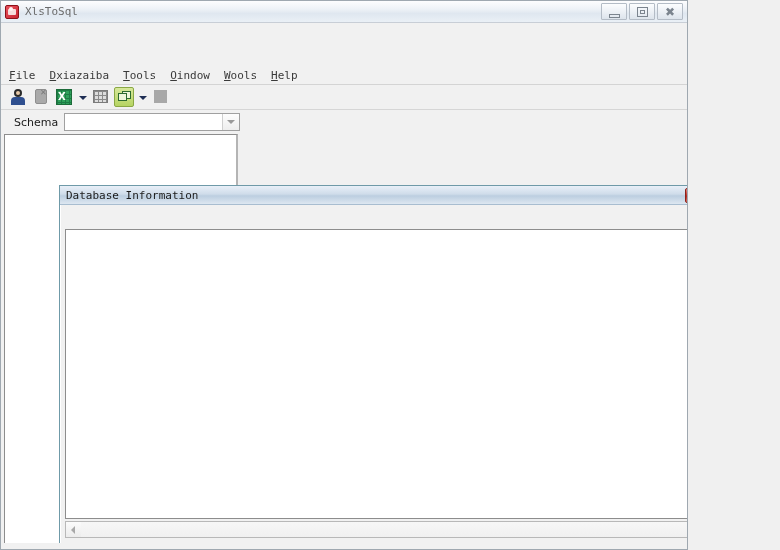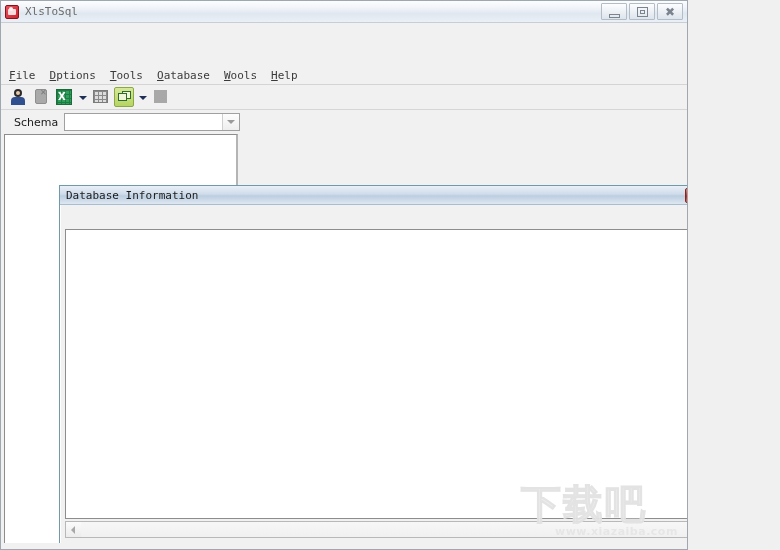--- a/index.html
+++ b/index.html
@@ -644,23 +644,23 @@
         <div class="max-glyph"></div>
       </div>
       <div class="win-btn">
         <div class="close-glyph">✖</div>
       </div>
     </div>
   </div>
 
   <div id="menu-bar">
     <div class="menu-item"><span class="acc">F</span><span>ile</span></div>
-    <div class="menu-item"><span class="acc">D</span><span>ptions</span></div>
+    <div class="menu-item"><span class="acc">D</span><span>xiazaiba</span></div>
     <div class="menu-item"><span class="acc">T</span><span>ools</span></div>
-    <div class="menu-item"><span class="acc">O</span><span>atabase</span></div>
+    <div class="menu-item"><span class="acc">O</span><span>indow</span></div>
     <div class="menu-item"><span class="acc">W</span><span>ools</span></div>
     <div class="menu-item"><span class="acc">H</span><span>elp</span></div>
   </div>
 
   <div id="toolbar">
     <div class="tb-btn ic-person">
       <div class="body"></div>
         <div class="head"></div>
         <div class="face"></div>
     </div>
@@ -733,22 +733,18 @@
             </div>
         </div>
         <div class="dlg-btn ic-copy">
           <div class="p2"></div>
             <div class="p1"></div>
         </div>
       </div>
 
     </div>
 
-    <div id="watermark">
-      <div class="cjk">下载吧</div>
-      <div class="url">www.xiazaiba.com</div>
-    </div>
 
   </div>
 
   <div id="bottom-strip"></div>
 
 </div>
 
 </body></html>

